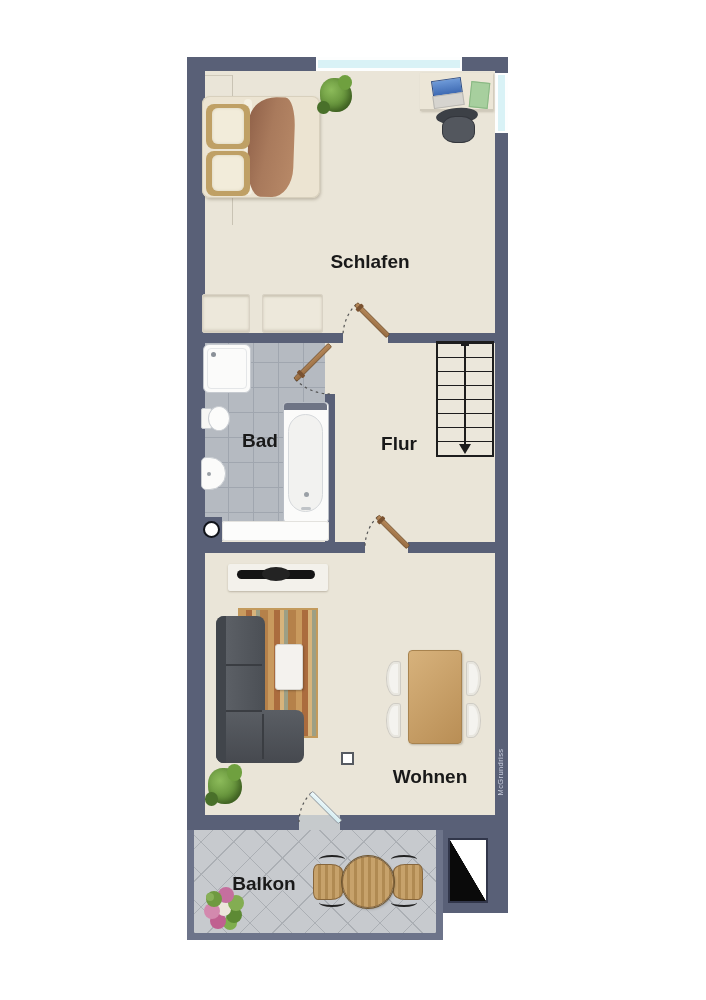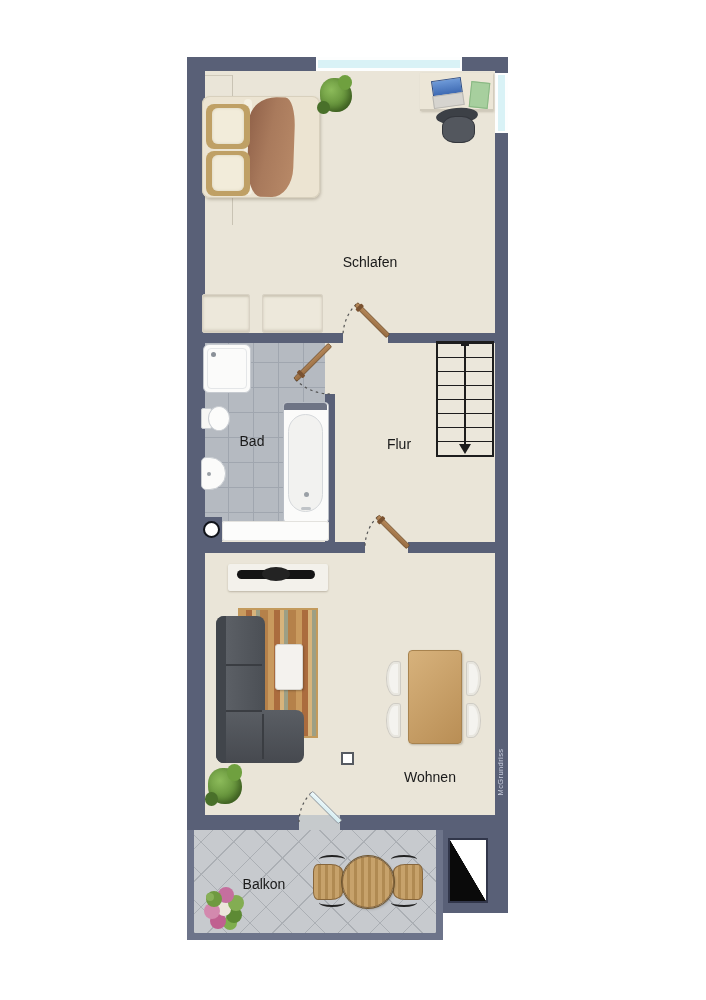--- a/index.html
+++ b/index.html
@@ -9,21 +9,21 @@
   .wall{background:#596077;}
   .floor{background:#eae5d8;}
   .tilefloor{background:#b5bac1;
     background-image:linear-gradient(#a0a6af 1px,transparent 1px),
                      linear-gradient(90deg,#a0a6af 1px,transparent 1px);
     background-size:25px 25px;background-position:-2px -6px;}
   .balctile{background:#c7cace;
     background-image:repeating-linear-gradient(45deg,#abafb4 0 1px,transparent 1px 23px),
                      repeating-linear-gradient(-45deg,#abafb4 0 1px,transparent 1px 23px);}
   .balcwall{background:#6d748a;}
-  .roomlabel{color:#191919;font-size:14px;line-height:18px;text-align:center;}
+  .roomlabel{color:#191919;font-size:19px;line-height:18px;text-align:center;font-weight:bold;}
   .fixture{background:#fbfbfa;border:1.5px solid #c6cad0;}
   .plant{border-radius:45% 55% 50% 50%;
     background:radial-gradient(circle at 35% 35%,#8cbb5a,#55822e 75%);
     box-shadow:inset -3px -3px 6px rgba(0,0,0,.28);}
   .plant::before{content:"";position:absolute;width:45%;height:45%;border-radius:50%;
     background:#6fa03f;top:-10%;left:56%;}
   .plant::after{content:"";position:absolute;width:38%;height:38%;border-radius:50%;
     background:#49702a;bottom:-6%;left:-8%;}
   .pillow{background:#bfa065;border-radius:8px;}
   .pillow .in{position:absolute;left:6px;top:4px;width:32px;height:36px;border-radius:6px;
@@ -177,21 +177,21 @@
   <div class="a woodslat" style="left:313px;top:864px;width:30px;height:36px;border-radius:5px 12px 12px 5px / 8px;"></div>
   <div class="a woodslat" style="left:393px;top:864px;width:30px;height:36px;border-radius:12px 5px 5px 12px / 8px;"></div>
   <div class="a woodslat" style="left:342px;top:856px;width:52px;height:52px;border-radius:50%;
        box-shadow:0 0 0 1px #6d5530, 1px 1px 3px rgba(0,0,0,.3);"></div>
   <div class="a" style="left:206px;top:893px;width:8px;height:8px;border-radius:50%;background:#88b058;
        box-shadow:4px 2px 0 4px #6f9a40, 16px -2px 0 4px #c56f9e, 26px 6px 0 4px #83ad52,
                   2px 14px 0 4px #d389ae, 14px 12px 0 3px #ece6da, 24px 18px 0 4px #5d8a34,
                   8px 24px 0 4px #c06090, 20px 26px 0 3px #7fae4e;"></div>
 
   <div class="a roomlabel" style="left:310px;top:253px;width:120px;">Schlafen</div>
-  <div class="a roomlabel" style="left:222px;top:432px;width:60px;">Bad</div>
+  <div class="a roomlabel" style="left:230px;top:432px;width:60px;">Bad</div>
   <div class="a roomlabel" style="left:369px;top:435px;width:60px;">Flur</div>
   <div class="a roomlabel" style="left:370px;top:768px;width:120px;">Wohnen</div>
   <div class="a roomlabel" style="left:214px;top:875px;width:100px;text-align:center;">Balkon</div>
   <div class="a watermark" style="left:452px;top:766px;width:100px;height:12px;">McGrundriss</div>
 
   <svg class="a" style="left:0;top:0;" width="706" height="1000" viewBox="0 0 706 1000">
     <defs>
       <linearGradient id="wood" x1="0" y1="0" x2="1" y2="1">
         <stop offset="0" stop-color="#bb8d5e"></stop>
           <stop offset="1" stop-color="#93683e"></stop>

